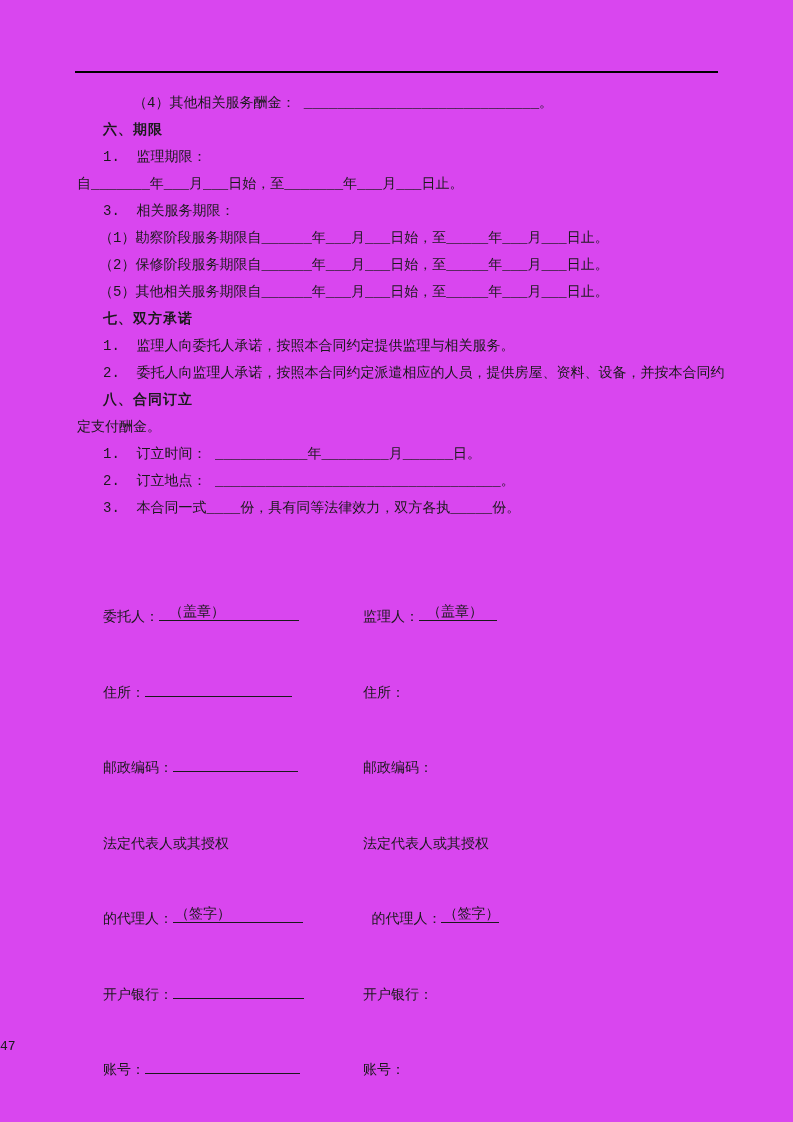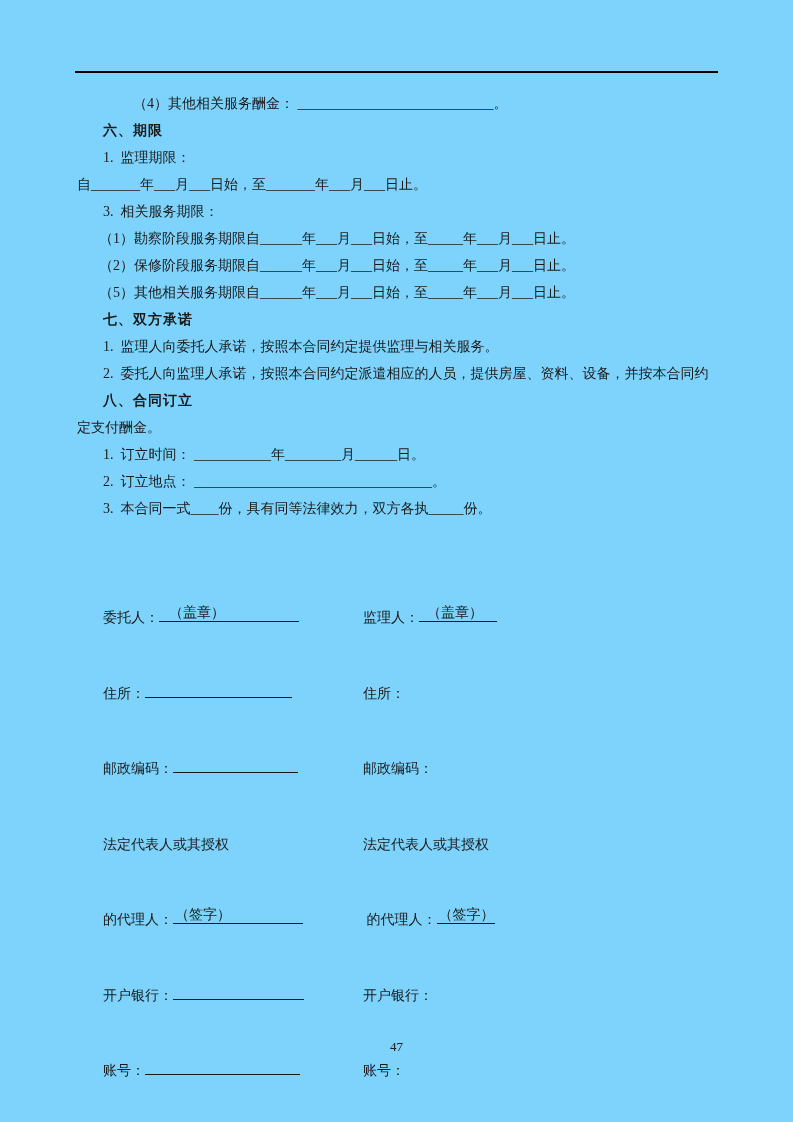--- a/index.html
+++ b/index.html
@@ -1,21 +1,21 @@
 <!DOCTYPE html>
 <html><head>
 <meta charset="utf-8">
 <style>
   html, body { margin: 0; padding: 0; background: #ffffff; }
   .page {
     position: relative;
     width: 793px;
     height: 1122px;
-    background: #7dd3fc;
-    font-family: Liberation Serif, serif;
+    background: #d946ef;
+    font-family: Liberation Mono, monospace;
     font-size: 14px;
     color: #1a1a1a;
     overflow: hidden;
   }
   .header-rule {
     position: absolute;
     left: 75px;
     top: 71px;
     width: 643px;
     height: 0;
@@ -67,21 +67,20 @@
   
   .b-sup    { width: 78px;  padding-left: 8px; }
   .b-agent2 { width: 58px;  padding-left: 2px; }
   .b-email2 { width: 135px; margin-left: 22px; }
 
   .page-number {
     position: absolute;
     left: 0;
     top: 1038px;
     width: 100%;
-    text-align: center;
     font-size: 13px;
     line-height: 18px;
     color: #1a1a1a;
   }
 </style>
 </head>
 <body>
 
 <div class="page">
 

